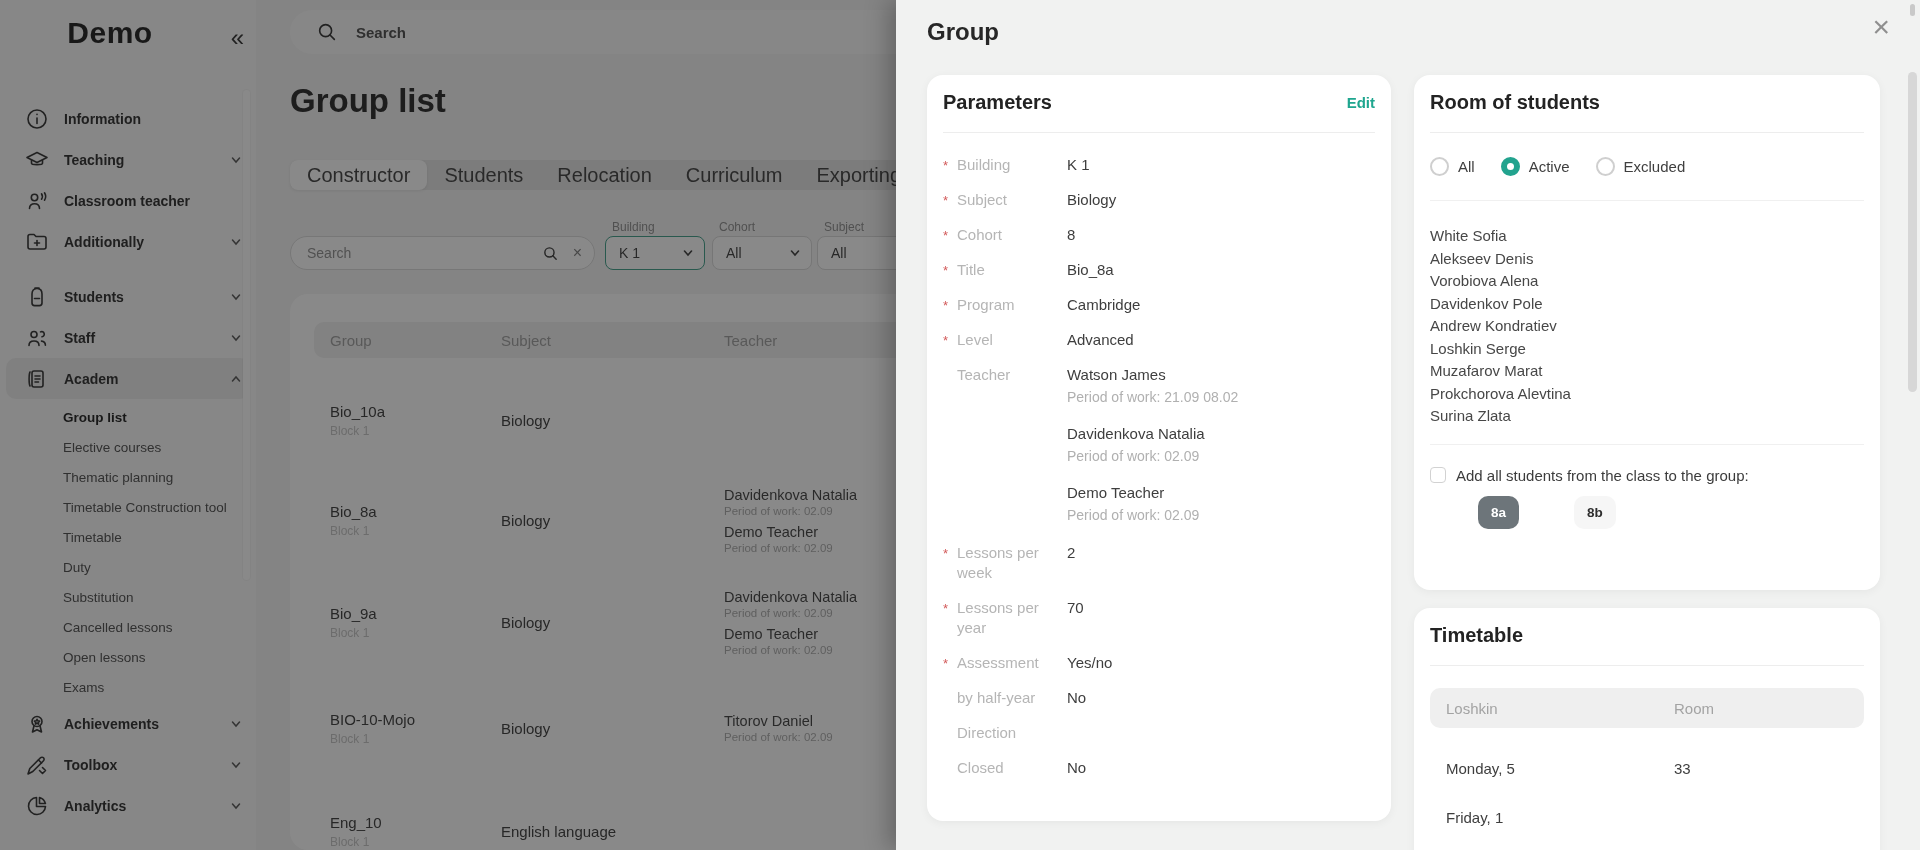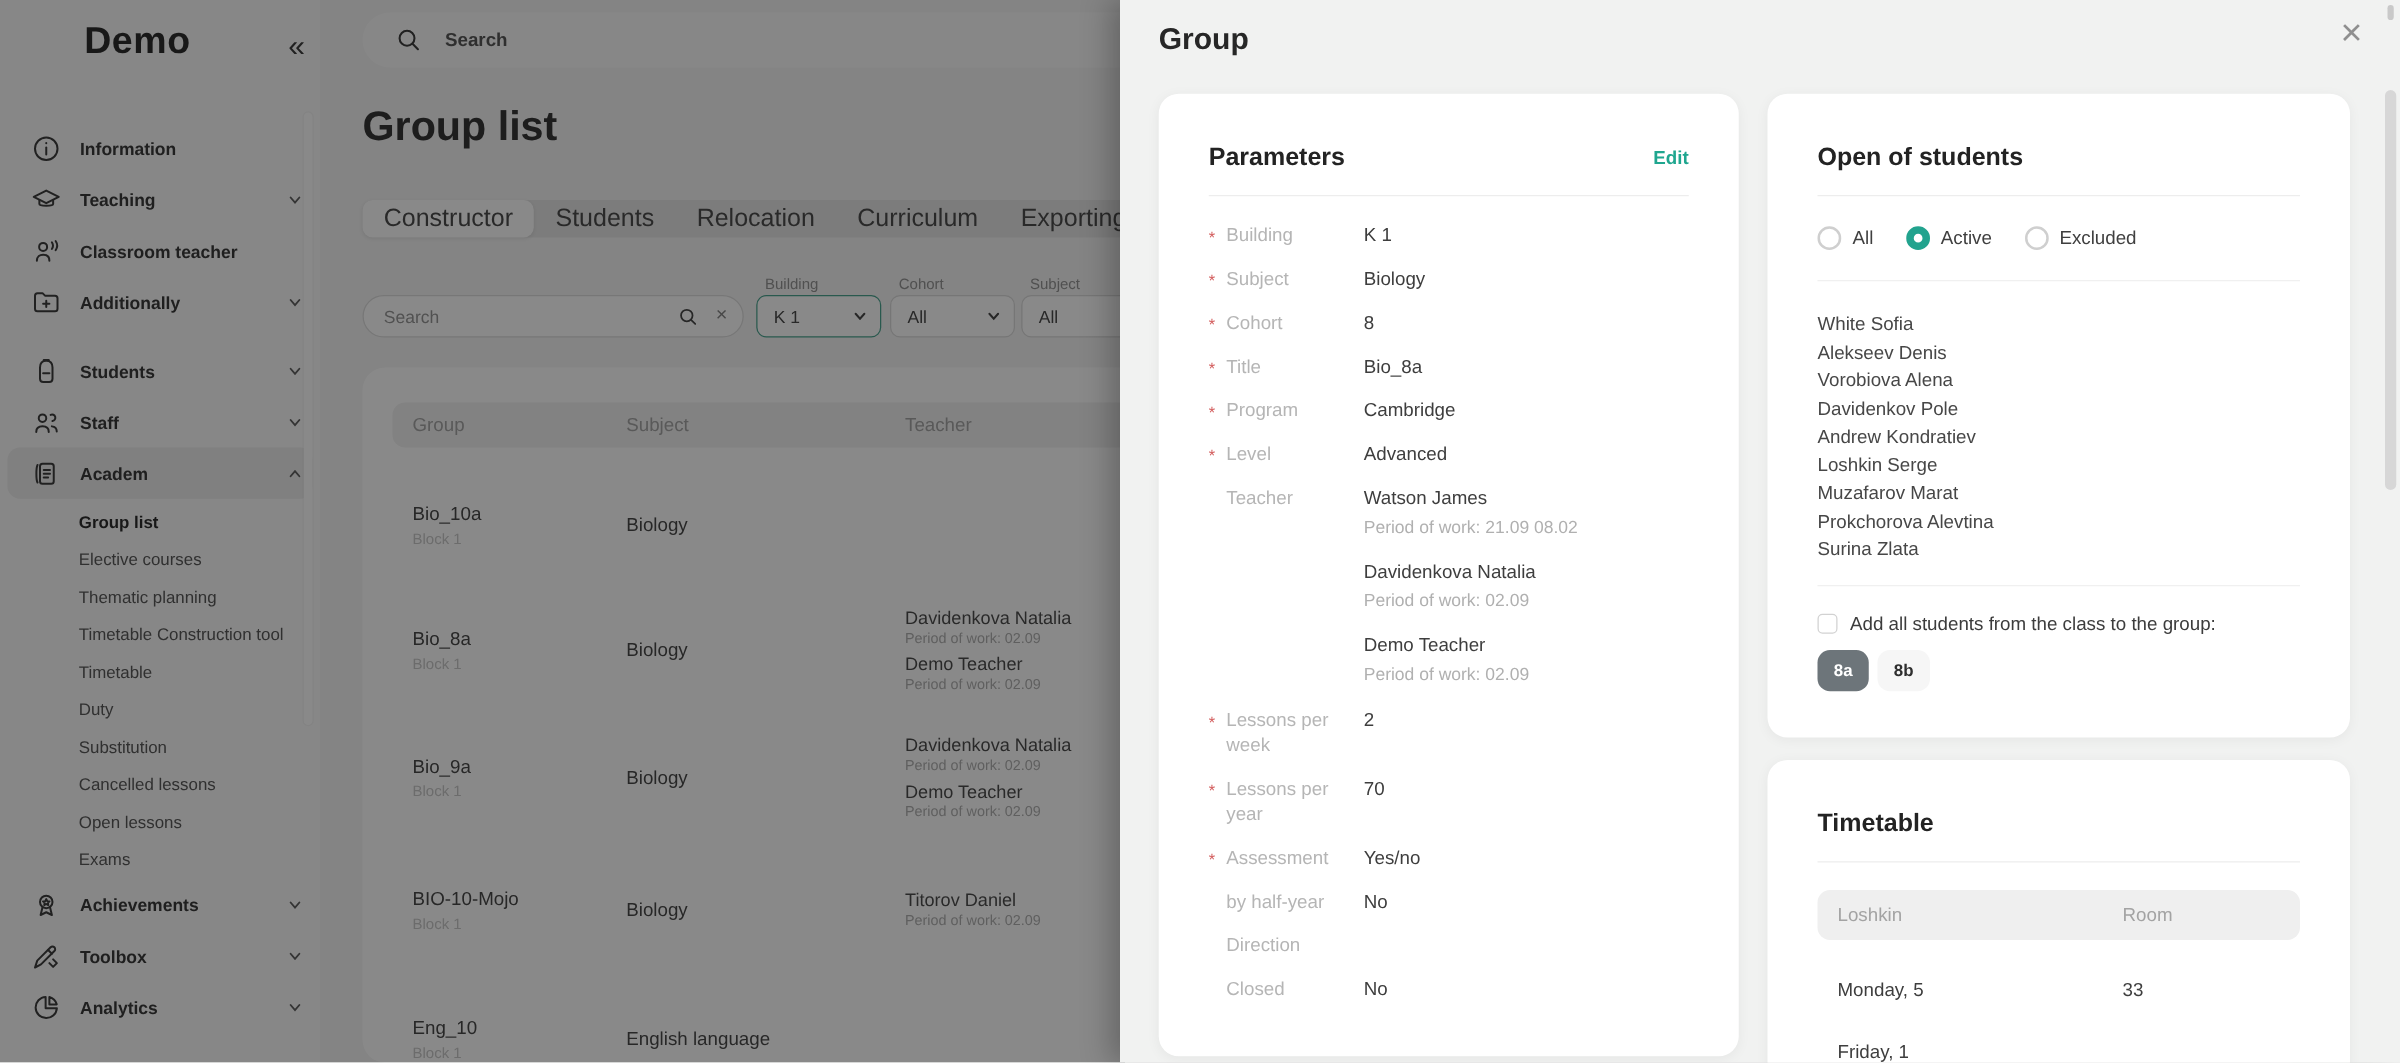--- a/index.html
+++ b/index.html
@@ -63,21 +63,21 @@
   .t-name { font-size:14.5px; color:#3f3f3f; }
   .t-period { font-size:11.5px; color:#ababab; margin-top:2px; }
 
   
   .backdrop { position:absolute; left:0; top:0; width:900px; height:850px; background:rgba(20,20,20,0.5); z-index:5; }
 
   
   .drawer { position:absolute; right:0; top:0; width:1024px; height:850px; background:#f1f2f1; z-index:10; box-shadow:-8px 0 22px rgba(0,0,0,0.25); }
   .d-title { position:absolute; left:31px; top:18px; font-size:24px; font-weight:800; color:#272727; }
   .d-close { position:absolute; right:30px; top:12px; font-size:30px; font-weight:300; color:#8f8f8f; cursor:pointer; line-height:1; }
-  .card { position:absolute; background:#fff; border-radius:16px; box-shadow:0 2px 10px rgba(0,0,0,0.05); padding:40px; }
+  .card { position:absolute; background:#fff; border-radius:16px; box-shadow:0 2px 10px rgba(0,0,0,0.05); padding:16px; }
   .card-h { display:flex; justify-content:space-between; align-items:center; }
   .card-title { font-size:20px; font-weight:800; color:#232323; }
   .edit-link { font-size:15px; font-weight:700; color:#1fa68f; cursor:pointer; }
   .hr { border-top:1px solid #ededed; margin-top:18px; }
 
   .params-card { left:31px; top:75px; width:464px; padding-bottom:28px; }
   .p-rows { margin-top:22px; }
   .p-row { display:flex; align-items:flex-start; margin-bottom:15px; }
   .ast { width:14px; color:#d25a5a; font-size:13px; padding-top:3px; }
   .p-label { width:110px; font-size:15px; color:#b5b5b5; line-height:20px; }
@@ -93,21 +93,21 @@
   .r-circle { width:19px; height:19px; border-radius:50%; border:2px solid #cfcfcf; background:#fff; }
   .radio.checked .r-circle { border:6px solid #22a38e; }
   .r-label { font-size:15px; color:#3f3f3f; }
   .hr2 { border-top:1px solid #f0f0f0; margin-top:24px; }
   .names { margin-top:24px; }
   .s-name { font-size:15px; color:#474747; line-height:22.5px; }
   .chk-row { display:flex; align-items:center; gap:10px; margin-top:22px; }
   .chk { width:16px; height:16px; border:1.5px solid #d2d2d2; border-radius:4px; background:#fff; flex:0 0 16px; cursor:pointer; }
   .chk-label { font-size:15px; color:#3c3c3c; }
   .class-row { display:flex; gap:7px; margin-top:12px; }
-  .class-btn { min-width:40px; padding:9px 13px; border-radius:10px; font-size:13.5px; font-weight:700; text-align:left; cursor:pointer; background:#f6f6f6; color:#2f2f2f; }
+  .class-btn { min-width:40px; padding:9px 13px; border-radius:10px; font-size:13.5px; font-weight:700; text-align:left; cursor:pointer; background:#f6f6f6; color:#2f2f2f;margin-left:48px; }
   .class-btn.selected { background:#6d757a; color:#ffffff; }
 
   .tt-card { left:518px; top:608px; width:466px; height:300px; }
   .tt-head { margin-top:22px; height:40px; background:#efefef; border-radius:10px; display:flex; align-items:center; }
   .tt-th { font-size:15px; color:#a3a3a3; }
   .tt-c1 { width:244px; padding-left:16px; }
   .tt-row { display:flex; align-items:center; margin-top:32px; }
   .tt-td { font-size:15px; color:#3e3e3e; }
 
   .page-scroll { position:absolute; right:3px; top:72px; width:9px; height:320px; background:#d7d7d7; border-radius:5px; }
@@ -511,21 +511,21 @@
       <div class="p-row">
           <span class="ast"></span>
           <span class="p-label">Closed</span>
           <span class="p-value">No</span>
         </div>
     </div>
   </div>
 
   <div class="card students-card">
     <div class="card-h">
-        <span class="card-title">Open of students</span>
+        <span class="card-title">Room of students</span>
       </div>
     <div class="hr"></div>
     <div class="radio-row">
       <span class="radio">
           <span class="r-circle"></span>
           <span class="r-label">All</span>
         </span>
       <span class="radio checked">
           <span class="r-circle"></span>
           <span class="r-label">Active</span>

